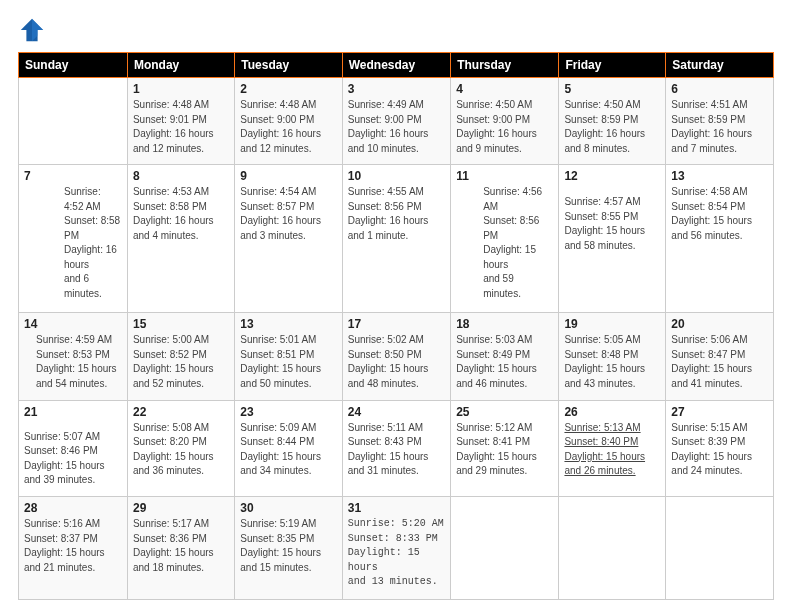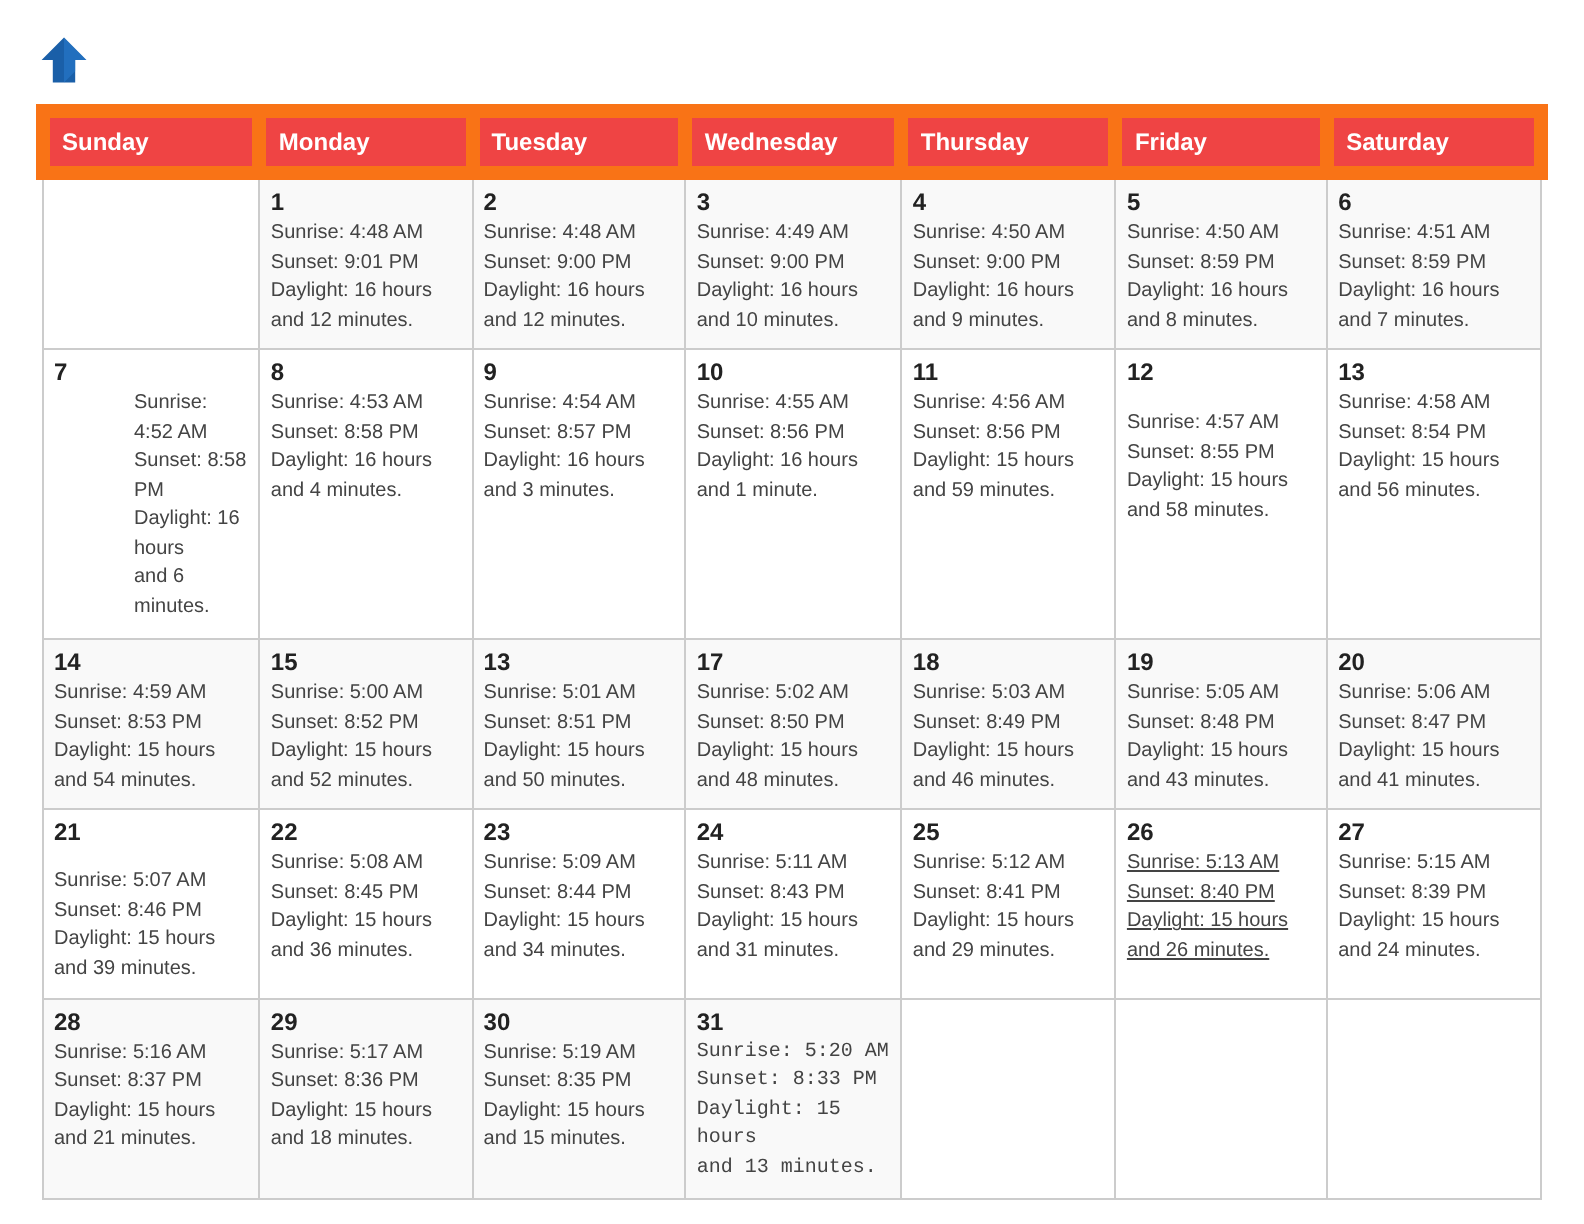--- a/index.html
+++ b/index.html
@@ -54,27 +54,27 @@
       font-size: 14px;
       color: #333;
     }
     .calendar {
       width: 100%;
       border-collapse: collapse;
       flex: 1;
       font-size: 10.5px;
     }
     .calendar thead tr th {
-      background-color: #ef4444;
+      background-color: #000000;
       color: #fff;
       text-align: left;
       padding: 5px 6px;
       font-size: 12px;
       font-weight: bold;
-      border: 7px solid #f97316;
+      border: 1px solid #f97316;
     }
     .calendar tbody tr td {
       border: 1px solid #ccc;
       vertical-align: top;
       padding: 4px 5px;
       width: 110px;
       min-height: 75px;
       background: #fff;
     }
     .calendar tbody tr:nth-child(odd) td {
@@ -199,21 +199,21 @@
           </td>
           <td>
             <span class="day-num">10</span>
             <div class="day-info" style="white-space: pre-line;">Sunrise: 4:55 AM
 Sunset: 8:56 PM
 Daylight: 16 hours
 and 1 minute.</div>
           </td>
           <td>
             <span class="day-num">11</span>
-            <div class="day-info" style="white-space: pre-line;">Sunrise: 4:56 AM
+            <div class="day-info" style="white-space: pre-line; margin-left: 27px;">Sunrise: 4:56 AM
 Sunset: 8:56 PM
 Daylight: 15 hours
 and 59 minutes.</div>
           </td>
           <td>
             <span class="day-num">12</span>
             <div class="day-info" style="white-space: pre-line; margin-top: 12px;">Sunrise: 4:57 AM
 Sunset: 8:55 PM
 Daylight: 15 hours
 and 58 minutes.</div>
@@ -222,21 +222,21 @@
             <span class="day-num">13</span>
             <div class="day-info" style="white-space: pre-line;">Sunrise: 4:58 AM
 Sunset: 8:54 PM
 Daylight: 15 hours
 and 56 minutes.</div>
           </td>
         </tr>
         <tr>
           <td>
             <span class="day-num">14</span>
-            <div class="day-info" style="white-space: pre-line;">Sunrise: 4:59 AM
+            <div class="day-info" style="white-space: pre-line; margin-left: 12px;">Sunrise: 4:59 AM
 Sunset: 8:53 PM
 Daylight: 15 hours
 and 54 minutes.</div>
           </td>
           <td>
             <span class="day-num">15</span>
             <div class="day-info" style="white-space: pre-line;">Sunrise: 5:00 AM
 Sunset: 8:52 PM
 Daylight: 15 hours
 and 52 minutes.</div>
@@ -281,21 +281,21 @@
           <td>
             <span class="day-num">21</span>
             <div class="day-info" style="white-space: pre-line; margin-top: 11px;">Sunrise: 5:07 AM
 Sunset: 8:46 PM
 Daylight: 15 hours
 and 39 minutes.</div>
           </td>
           <td>
             <span class="day-num">22</span>
             <div class="day-info" style="white-space: pre-line;">Sunrise: 5:08 AM
-Sunset: 8:45 PM
+Sunset: 8:20 PM
 Daylight: 15 hours
 and 36 minutes.</div>
           </td>
           <td>
             <span class="day-num">23</span>
             <div class="day-info" style="white-space: pre-line;">Sunrise: 5:09 AM
 Sunset: 8:44 PM
 Daylight: 15 hours
 and 34 minutes.</div>
           </td>

